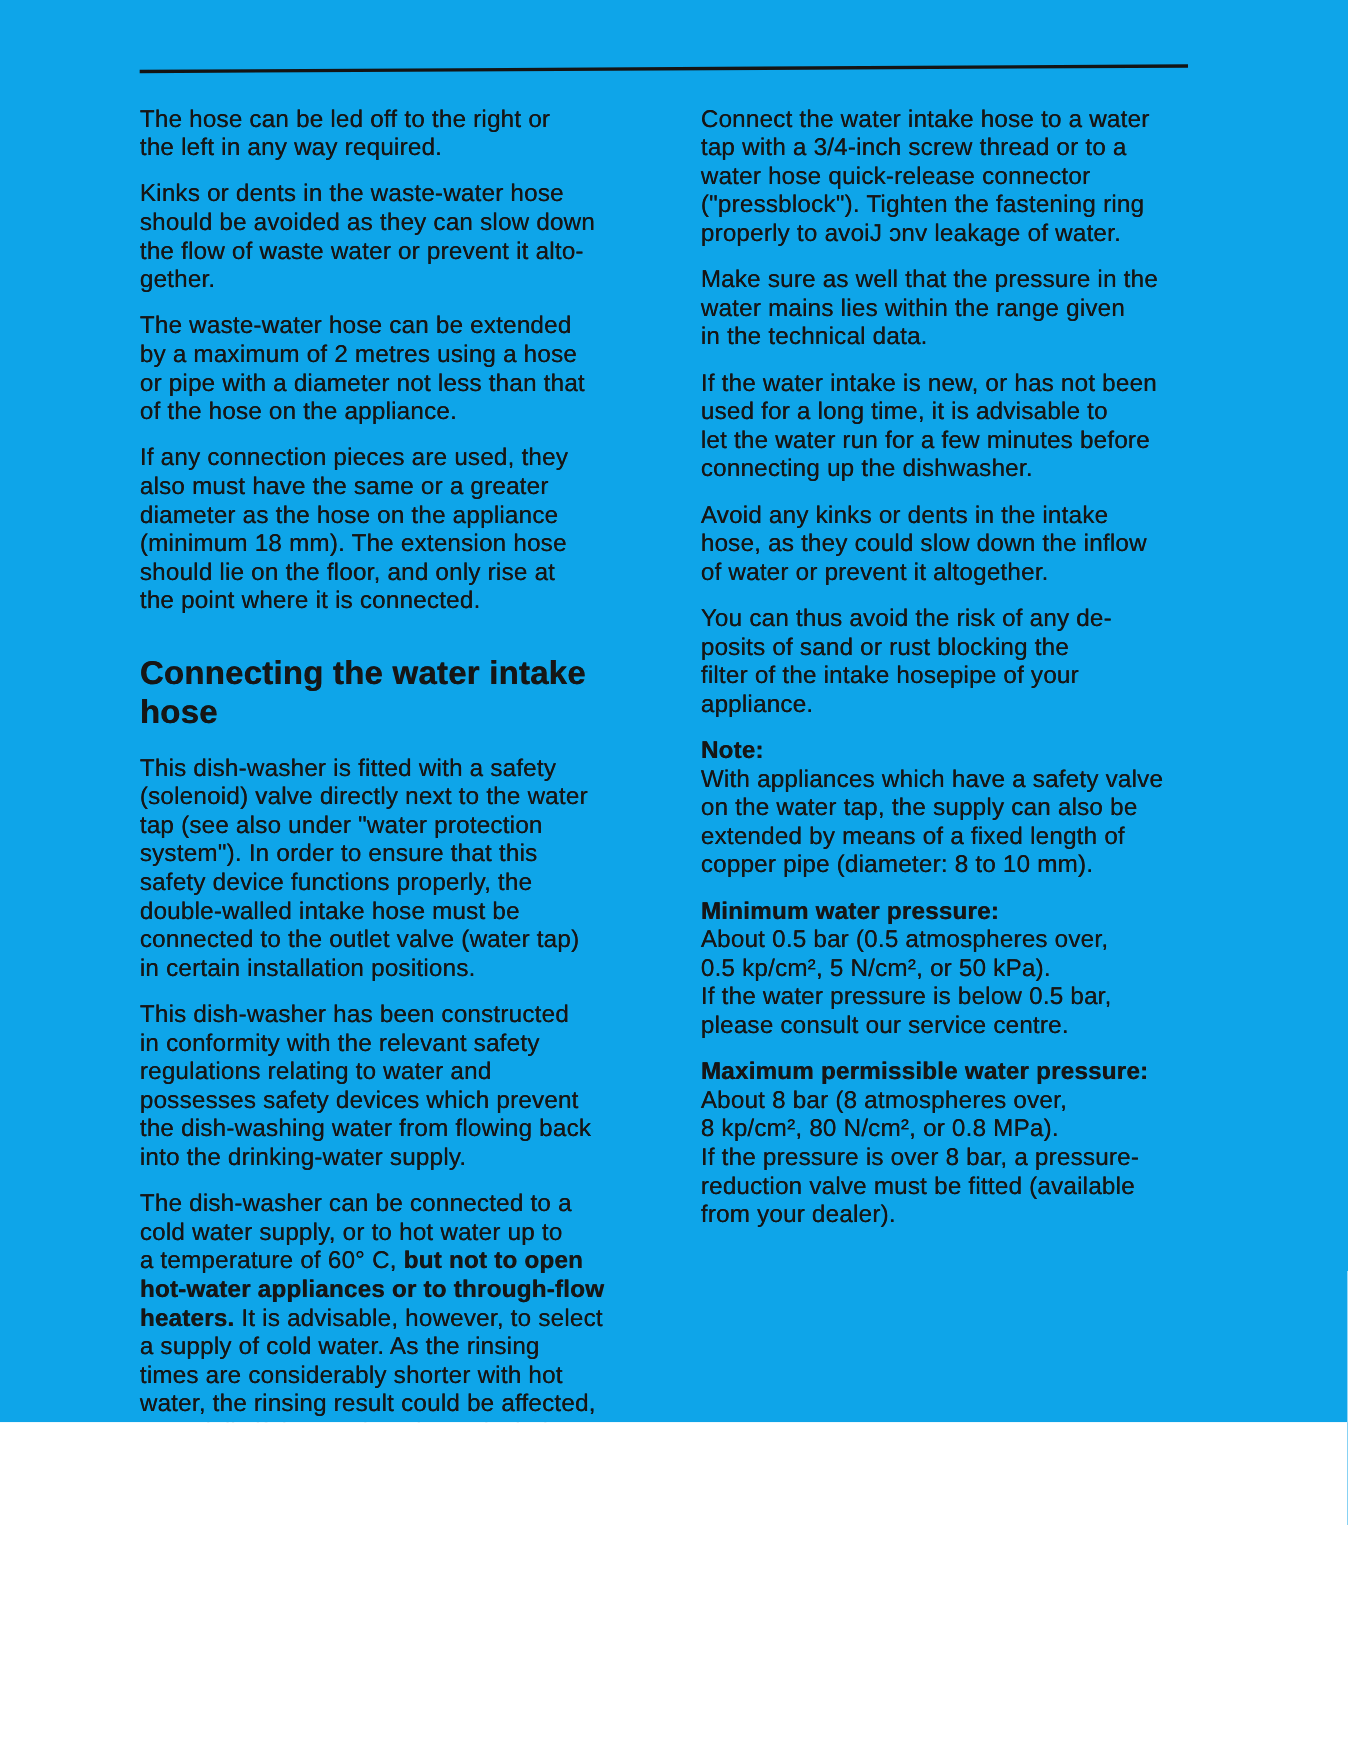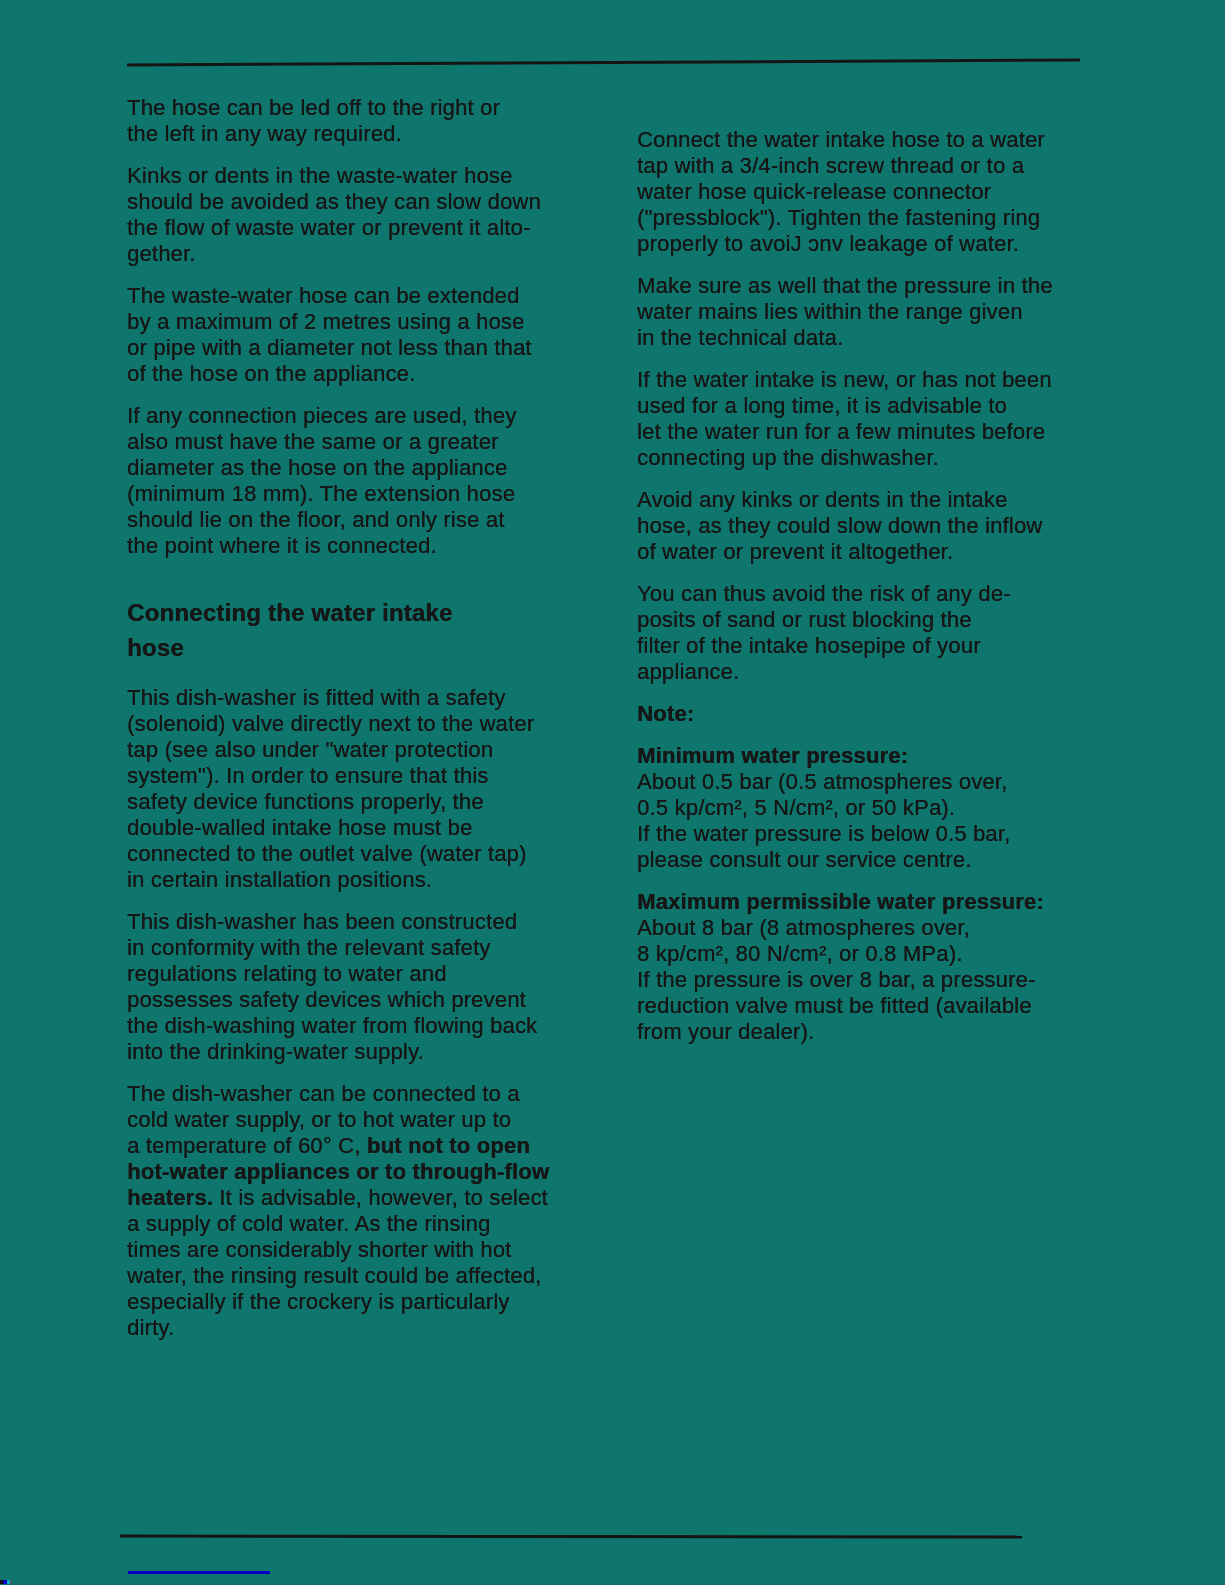--- a/index.html
+++ b/index.html
@@ -3,22 +3,22 @@
 <meta charset="utf-8">
 <style>
   html, body {
     margin: 0;
     padding: 0;
     background: #ffffff;
   }
   .page {
     position: relative;
     width: 1225px;
-    height: 1585px;
-    background: #0f766e;
+    height: 1293px;
+    background: #0ea5e9;
     overflow: hidden;
     font-family: "Liberation Sans", sans-serif;
     color: var(--ink, #161616);
   }
   .rule {
     position: absolute;
     height: 3px;
     background: var(--rule, #141414);
   }
   .top-rule {
@@ -53,29 +53,29 @@
     position: absolute;
     top: 95px;
     width: 480px;
     white-space: pre;
     font-size: 22px;
     line-height: 26px;
     letter-spacing: 0.2px;
     text-shadow: 0.25px 0 0 currentColor;
   }
   .col-left  { left: 127px; }
-  .col-right { left: 637px; margin-top: 32px; }
+  .col-right { left: 637px; }
   p.block {
     margin: 0 0 16px 0;
     padding: 0;
   }
   h2.block {
     margin: 36px 0 20px 0;
     padding: 0;
-    font-size: 24px;
+    font-size: 30px;
     line-height: 35px;
     font-weight: bold;
     text-shadow: 0.4px 0 0 currentColor;
   }
   .run.bold {
     font-weight: bold;
     text-shadow: 0.4px 0 0 currentColor;
   }
 </style>
 </head>
@@ -126,21 +126,24 @@
 water mains lies within the range given
 in the technical data.</span></p><p class="block paragraph"><span class="run">If the water intake is new, or has not been
 used for a long time, it is advisable to
 let the water run for a few minutes before
 connecting up the dishwasher.</span></p><p class="block paragraph"><span class="run">Avoid any kinks or dents in the intake
 hose, as they could slow down the inflow
 of water or prevent it altogether.</span></p><p class="block paragraph"><span class="run">You can thus avoid the risk of any de-
 posits of sand or rust blocking the
 filter of the intake hosepipe of your
 appliance.</span></p><p class="block paragraph"><span class="run bold">Note:
-</span></p><p class="block paragraph"><span class="run bold">Minimum water pressure:
+</span><span class="run">With appliances which have a safety valve
+on the water tap, the supply can also be
+extended by means of a fixed length of
+copper pipe (diameter: 8 to 10 mm).</span></p><p class="block paragraph"><span class="run bold">Minimum water pressure:
 </span><span class="run">About 0.5 bar (0.5 atmospheres over,
 0.5 kp/cm², 5 N/cm², or 50 kPa).
 If the water pressure is below 0.5 bar,
 please consult our service centre.</span></p><p class="block paragraph"><span class="run bold">Maximum permissible water pressure:
 </span><span class="run">About 8 bar (8 atmospheres over,
 8 kp/cm², 80 N/cm², or 0.8 MPa).
 If the pressure is over 8 bar, a pressure-
 reduction valve must be fitted (available
 from your dealer).</span></p></div>
   <div class="rule bottom-rule"></div>

